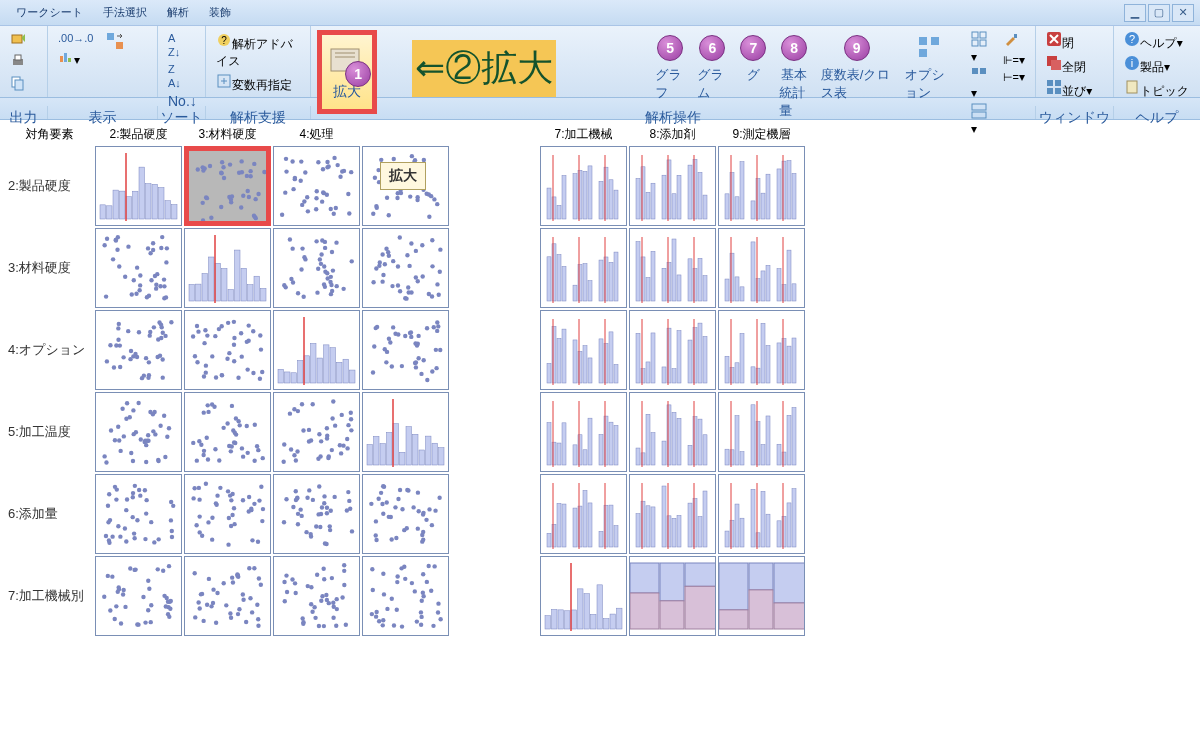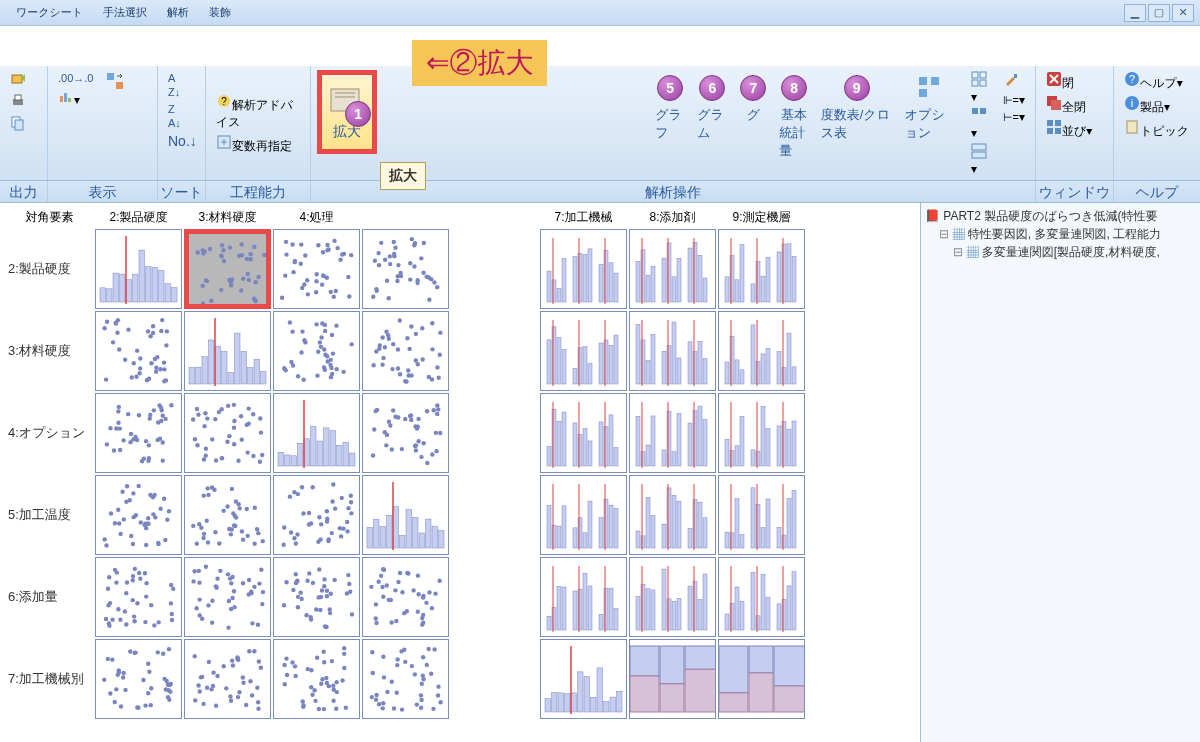--- a/index.html
+++ b/index.html
@@ -6,55 +6,55 @@
   body { font-family: "Meiryo", "MS PGothic", sans-serif; font-size: 12px; background: #fff; width: 1200px; height: 742px; overflow: hidden; position: relative; }
   
   
   .menubar { background: linear-gradient(#dbe9f9, #c5dbf2); height: 26px; display: flex; align-items: center; padding: 0 6px; border-bottom: 1px solid #a9c4e6; }
   .menubar .menu-item { padding: 4px 10px; font-size: 11px; color: #1a3c6e; cursor: default; }
   .menubar .spacer { flex: 1; }
   .win-controls { display: flex; gap: 2px; }
   .win-btn { width: 22px; height: 18px; background: #d9e7f7; border: 1px solid #8fb3da; display: flex; align-items: center; justify-content: center; font-size: 11px; color: #3b5f8c; }
   
   
-  .ribbon { background: linear-gradient(#eaf2fb, #d0e1f3); height: 115px; display: flex; border-bottom: 1px solid #9bbde0; margin-top: 40px; }
+  .ribbon { background: linear-gradient(#eaf2fb, #d0e1f3); height: 72px; display: flex; border-bottom: 1px solid #9bbde0; }
   .ribbon-group { border-right: 1px solid #b5cfe8; padding: 4px 6px 2px 6px; display: flex; flex-direction: column; justify-content: space-between; }
   .ribbon-group-content { display: flex; gap: 4px; flex: 1; align-items: flex-start; }
   .rbtn { display: flex; flex-direction: column; align-items: center; justify-content: center; padding: 2px 4px; font-size: 13px; color: #2a5a9c; min-width: 36px; }
   .rbtn-large { min-width: 60px; }
   .rbtn .ico { width: 32px; height: 32px; margin-bottom: 2px; display: flex; align-items: center; justify-content: center; }
   .rbtn-small { flex-direction: row; align-items: center; min-width: auto; padding: 1px 4px; gap: 4px; }
   .stack { display: flex; flex-direction: column; gap: 1px; }
   
   .highlight-box { border: 5px solid #e84a4a; background: linear-gradient(#fff4d0, #ffe38a); }
   
   
   .num-circle { width: 26px; height: 26px; border-radius: 50%; background: radial-gradient(circle at 35% 30%, #d98fd9, #9a3fa3); color: #fff; font-size: 14px; font-weight: bold; display: inline-flex; align-items: center; justify-content: center; border: 1px solid #7a2f82; }
   
   
   .group-labels { background: linear-gradient(#d6e6f7, #c8ddf3); height: 22px; display: flex; border-bottom: 1px solid #9bbde0; }
-  .group-labels div { border-right: 1px solid #b5cfe8; text-align: center; font-size: 14px; color: #2a5a9c; line-height: 22px; }
+  .group-labels div { border-right: 1px solid #b5cfe8; text-align: center; font-size: 14px; color: #2a5a9c; line-height: 22px; margin-top: 8px; }
   
   
   .main { display: flex; height: 594px; }
   .chart-area { flex: 1; overflow: hidden; padding: 4px; position: relative; }
   .side-panel { width: 280px; border-left: 1px solid #9bbde0; background: #f4f8fd; padding: 4px; font-size: 12px; overflow: hidden; }
   .tree-item { white-space: nowrap; color: #333; line-height: 18px; }
   
   
   .matrix-header-row { display: flex; margin-left: 90px; }
   .matrix-header-cell { width: 89px; font-size: 12px; text-align: center; color: #000000; padding: 2px 0; }
   .matrix-row { display: flex; align-items: center; }
   .matrix-row-label { width: 90px; font-size: 13px; text-align: left; color: #333; padding-left: 4px; }
   .matrix-cell { width: 87px; height: 80px; border: 1px solid #7a8fb5; margin: 1px; background: #fff; position: relative; overflow: hidden; }
   .matrix-cell.selected { border: 5px solid #e84a4a; background: #b8b8b8; width: 87px; height: 80px; }
   .matrix-cell.spacer-cell { border: none; background: transparent; }
   
   
-  .callout { position: absolute; background: #f5c655; color: #be185d; font-size: 28px; padding: 4px 14px; font-weight: 500; z-index: 50; display: flex; align-items: center; }
+  .callout { position: absolute; background: #f5c655; color: #14532d; font-size: 36px; padding: 4px 3px; font-weight: 500; z-index: 50; display: flex; align-items: center; }
   
   
   .tooltip { position: absolute; background: #fff8df; border: 1px solid #b0a060; padding: 4px 8px; font-size: 14px; font-weight: bold; color: #333; z-index: 40; }
   
   .mini-icon { width:16px; height:16px; display:inline-block; }
 </style>
 </head>
 <body>
 
 <div class="menubar">
@@ -245,21 +245,21 @@
             <rect x="3" y="2" width="10" height="12" fill="#f0e8c0" stroke="#a09060"></rect>
           </svg><span>トピック</span></div>
     </div>
   </div>
 </div>
 
 <div class="group-labels">
   <div style="width:48px">出力</div>
   <div style="width:110px">表示</div>
   <div style="width:48px">ソート</div>
-  <div style="width:105px">工程能力</div>
+  <div style="width:105px">解析支援</div>
   <div style="flex:1">解析操作</div>
   <div style="width:78px">ウィンドウ</div>
   <div style="width:86px;border-right:none">ヘルプ</div>
 </div>
 
 <div class="tooltip" style="left:380px;top:162px">
   <span>拡大</span>
 </div>
 
 <div class="callout" style="left:412px;top:40px;">
@@ -1448,29 +1448,13 @@
               <rect x="30" y="6" width="24" height="26.88348007868626" fill="#c5cdf0" stroke="#7a85c0"></rect>
               <rect x="30" y="32.88348007868626" width="24" height="39.11651992131374" fill="#d8c0d8" stroke="#a080a0"></rect>
               <rect x="55" y="6" width="31" height="39.94027175654992" fill="#c5cdf0" stroke="#7a85c0"></rect>
               <rect x="55" y="45.94027175654992" width="31" height="26.05972824345008" fill="#d8c0d8" stroke="#a080a0"></rect>
             </svg></div>
         </div>
       </div>
 
   </div>
 
-  <div class="side-panel">
-    <div class="tree-item">
-      <span>📕</span>
-      <span>PART2 製品硬度のばらつき低減(特性要</span>
-    </div>
-    <div class="tree-item" style="padding-left:14px">
-      <span style="color:#888">⊟</span>
-      <span style="color:#5a8fc0">▦</span>
-      <span>特性要因図, 多変量連関図, 工程能力</span>
-    </div>
-    <div class="tree-item" style="padding-left:28px">
-      <span style="color:#888">⊟</span>
-      <span style="color:#5a8fc0">▦</span>
-      <span>多変量連関図[製品硬度,材料硬度,</span>
-    </div>
-  </div>
 </div>
 
 </body></html>

